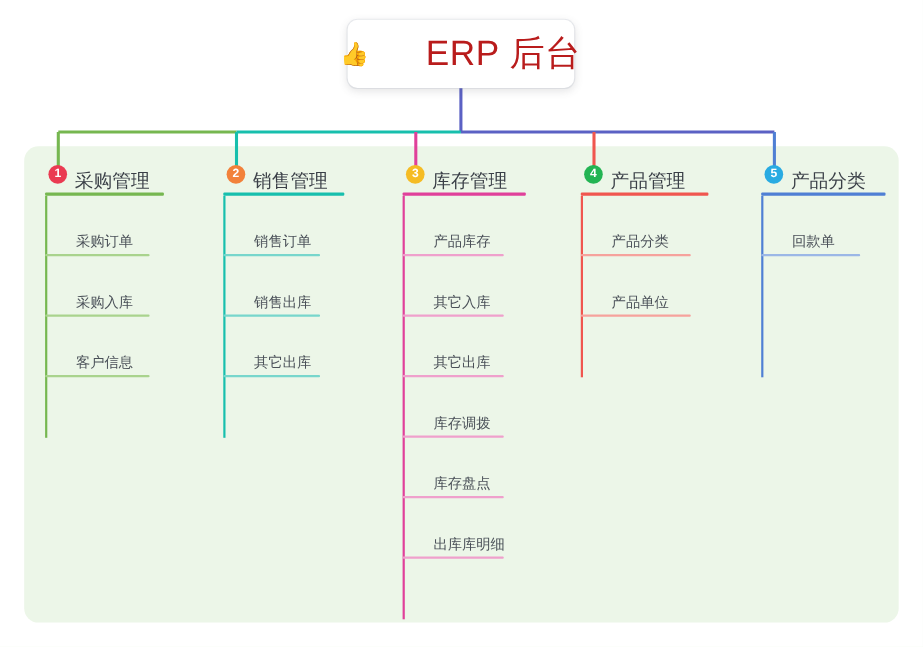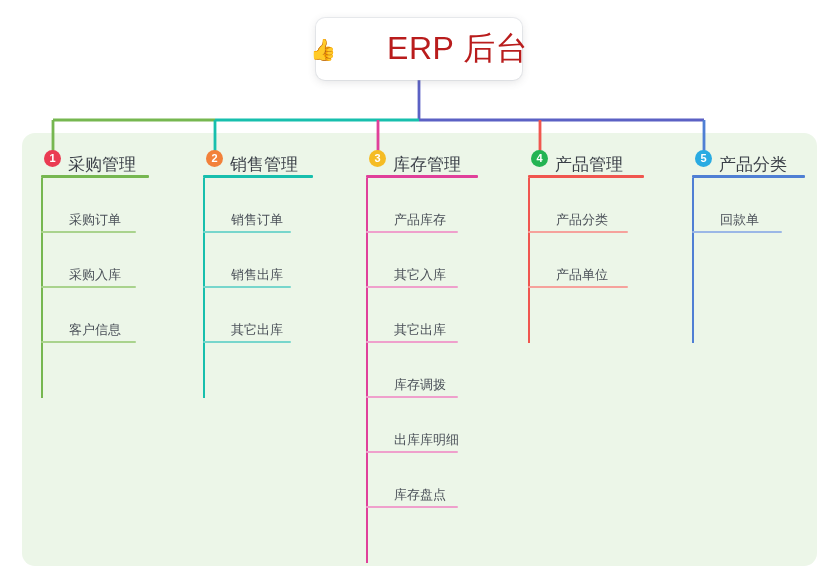--- a/index.html
+++ b/index.html
@@ -156,25 +156,25 @@
           </div>
           <div class="item">
             <span class="item-label">其它出库</span>
             <div class="item-rule" style="width: 92px; background: rgb(239, 160, 204);"></div>
           </div>
           <div class="item">
             <span class="item-label">库存调拨</span>
             <div class="item-rule" style="width: 92px; background: rgb(239, 160, 204);"></div>
           </div>
           <div class="item">
+            <span class="item-label">库存盘点</span>
+            <div class="item-rule" style="width: 92px; background: rgb(239, 160, 204);"></div>
+          </div>
+          <div class="item">
             <span class="item-label">出库库明细</span>
-            <div class="item-rule" style="width: 92px; background: rgb(239, 160, 204);"></div>
-          </div>
-          <div class="item">
-            <span class="item-label">库存盘点</span>
             <div class="item-rule" style="width: 92px; background: rgb(239, 160, 204);"></div>
           </div>
         </div>
       </div>
       <div class="col" style="left: 528px;">
         <div class="col-head">
           <span class="badge" style="background: rgb(35, 180, 83);">4</span>
           <span class="col-title">产品管理</span>
         </div>
         <div class="head-rule" style="width: 116px; background: rgb(240, 86, 79);"></div>

